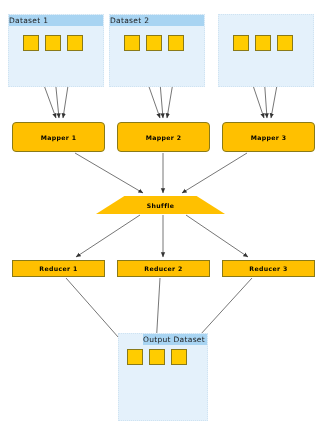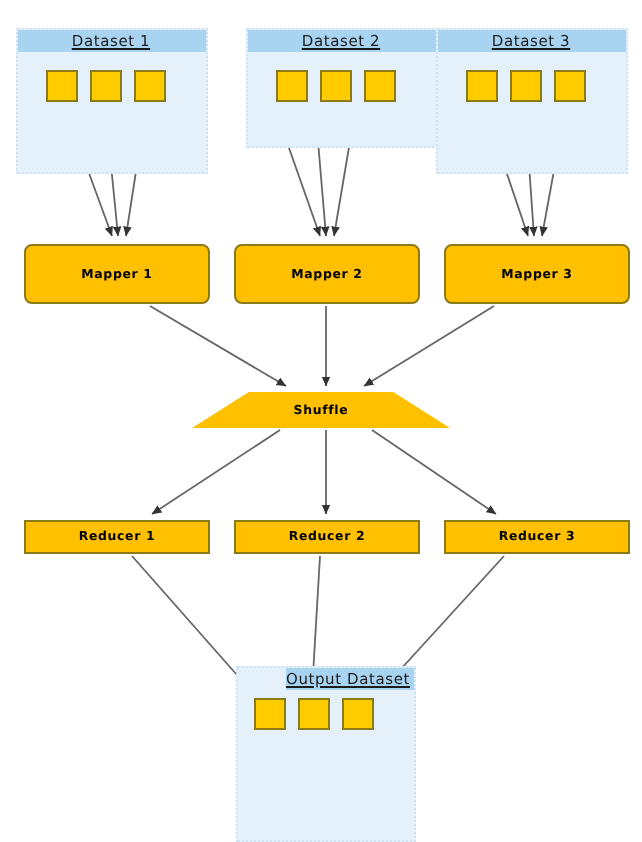--- a/index.html
+++ b/index.html
@@ -17,28 +17,27 @@
     position:absolute;
     background:#e4f1fb;
     border:1px dotted #cfe3f2;
     box-sizing:border-box;
   }
   .panel-title{
     position:absolute;left:0;top:0;
     width:100%;height:11px;
     background:#a8d4f2;
     box-sizing:border-box;
-    text-align:center;
+    text-align:left;
     font-size:7.5px;
     line-height:11px;
     color:#1b1b1b;
     padding-right:1px;
     white-space:nowrap;
     letter-spacing:0.3px;
-    text-decoration:underline;
   }
   .panel-title.overflow{
     width:auto;right:0;left:auto;padding-right:2px;
   }
   
   .chip{
     position:absolute;
     width:16px;height:16px;
     background:#ffcc00;
     border:1px solid #8a7a18;
@@ -125,29 +124,28 @@
 
   <div class="layer">
 
     <div class="panel" style="left:8px;top:14px;width:96px;height:73px;">
       <div class="panel-title">Dataset 1</div>
       <div class="chip" style="left:14px;top:20px;"></div>
       <div class="chip" style="left:36px;top:20px;"></div>
       <div class="chip" style="left:58px;top:20px;"></div>
     </div>
 
-    <div class="panel" style="left:123px;top:14px;width:96px;height:60px;">
+    <div class="panel" style="left:109px;top:14px;width:96px;height:73px;">
       <div class="panel-title">Dataset 2</div>
       <div class="chip" style="left:14px;top:20px;"></div>
       <div class="chip" style="left:36px;top:20px;"></div>
       <div class="chip" style="left:58px;top:20px;"></div>
     </div>
 
     <div class="panel" style="left:218px;top:14px;width:96px;height:73px;">
-      <div class="panel-title">Dataset 3</div>
       <div class="chip" style="left:14px;top:20px;"></div>
       <div class="chip" style="left:36px;top:20px;"></div>
       <div class="chip" style="left:58px;top:20px;"></div>
     </div>
   </div>
 
   <div class="layer">
     <div class="mapper" style="left:12px;top:122px;">Mapper 1</div>
     <div class="mapper" style="left:117px;top:122px;">Mapper 2</div>
     <div class="mapper" style="left:222px;top:122px;">Mapper 3</div>

